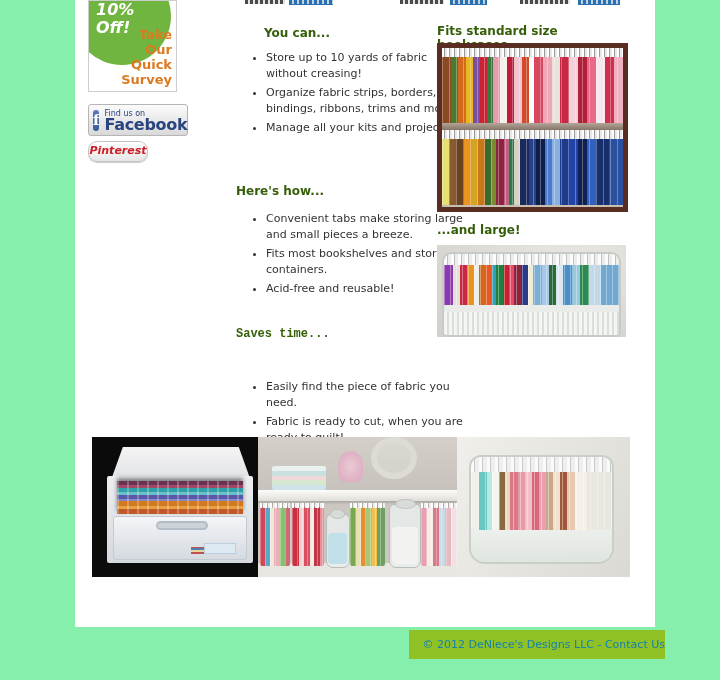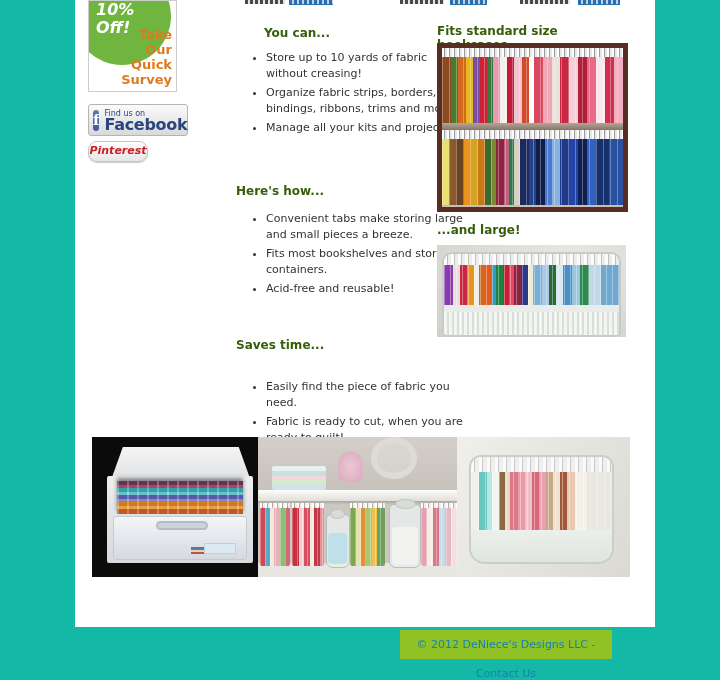--- a/index.html
+++ b/index.html
@@ -1,18 +1,18 @@
 <!DOCTYPE html>
 <html><head>
 <meta charset="utf-8">
 <style>
   html,body { margin:0; padding:0; }
   .page {
     position:relative; width:720px; height:680px;
-    background:#14b8a6; overflow:hidden;
+    background:#86efac; overflow:hidden;
     font-family:"DejaVu Sans","Liberation Sans",sans-serif;
   }
   .panel {
     position:absolute; left:75px; top:0; width:580px; height:627px;
     background:#ffffff;
   }
   .t-dark { position:absolute; top:0; height:4px;
     background:repeating-linear-gradient(90deg,#4a4a4a 0 3px, rgba(74,74,74,.15) 3px 5px); }
   .t-link { position:absolute; top:0; height:4px;
     background:repeating-linear-gradient(90deg,#2a6fb0 0 3px, rgba(42,111,176,.3) 3px 5px);
@@ -70,21 +70,21 @@
   }
   .sec-ul {
     position:absolute; left:161px; width:200px; margin:0; padding:0 0 0 30px;
     font-size:11px; line-height:16px; color:#333333;
   }
   .sec-ul li { margin-bottom:3px; }
   .h-youcan   { top:26px;margin-left:28px; }
   .ul-youcan  { top:50px; }
   .h-how      { top:184px; }
   .ul-how     { top:211px; }
-  .h-saves    { top:338px; }
+  .h-saves    { top:327px;font-family:Liberation Mono, monospace; }
   .ul-saves   { top:345px;margin-top:34px; }
 
   .right-h { position:absolute; left:362px; width:200px; margin:0;
     font-size:12px; font-weight:bold; color:#355e08; }
   .h-bookcases { top:24px; }
   .h-bins      { top:223px; }
 
   
   .bookcase {
     position:absolute; left:362px; top:43px; width:191px; height:169px;
@@ -194,22 +194,22 @@
     background:repeating-linear-gradient(90deg,#fafafa 0 3px,rgba(140,140,140,.35) 3px 4px,#eeeeee 4px 8px); }
   .p3-fab { height:58px; position:relative;
     background:linear-gradient(90deg,#f0f0ea 0 6%,#68c8c0 6% 11%,#b8e8e0 11% 15%,#f5f5f0 15% 20%,#8a6a40 20% 24%,#e8d8c0 24% 28%,#d87888 28% 33%,#e89aa8 33% 38%,#f0c0c8 38% 43%,#d86878 43% 48%,#e8a0b0 48% 53%,#c8a888 53% 58%,#f0e0d0 58% 63%,#a05838 63% 68%,#e8c8b0 68% 74%,#f5f0e8 74% 82%,#e8e8e0 82% 100%); }
   .p3-fab::after { content:""; position:absolute; inset:0;
     background:repeating-linear-gradient(90deg,rgba(255,255,255,.4) 0 1px,transparent 1px 7px); }
   .p3-front { position:absolute; left:0; right:0; bottom:0; height:32px;
     background:linear-gradient(rgba(238,242,238,.75),rgba(222,228,222,.9)); }
 
   
   .footer-bar {
-    position:absolute; left:400px; top:630px; width:212px; height:29px;
-    background:#90c226; text-align:center; line-height:29px;
+    position:absolute; left:409px; top:630px; width:256px; height:29px;
+    background:#90c226; text-align:right; line-height:29px;
     font-size:11px; color:#1581ad;
   }
   .footer-bar a { color:#1581ad; text-decoration:none; cursor:pointer; }
 </style>
 </head>
 <body>
 
 <div class="page">
   <div class="panel">
 

